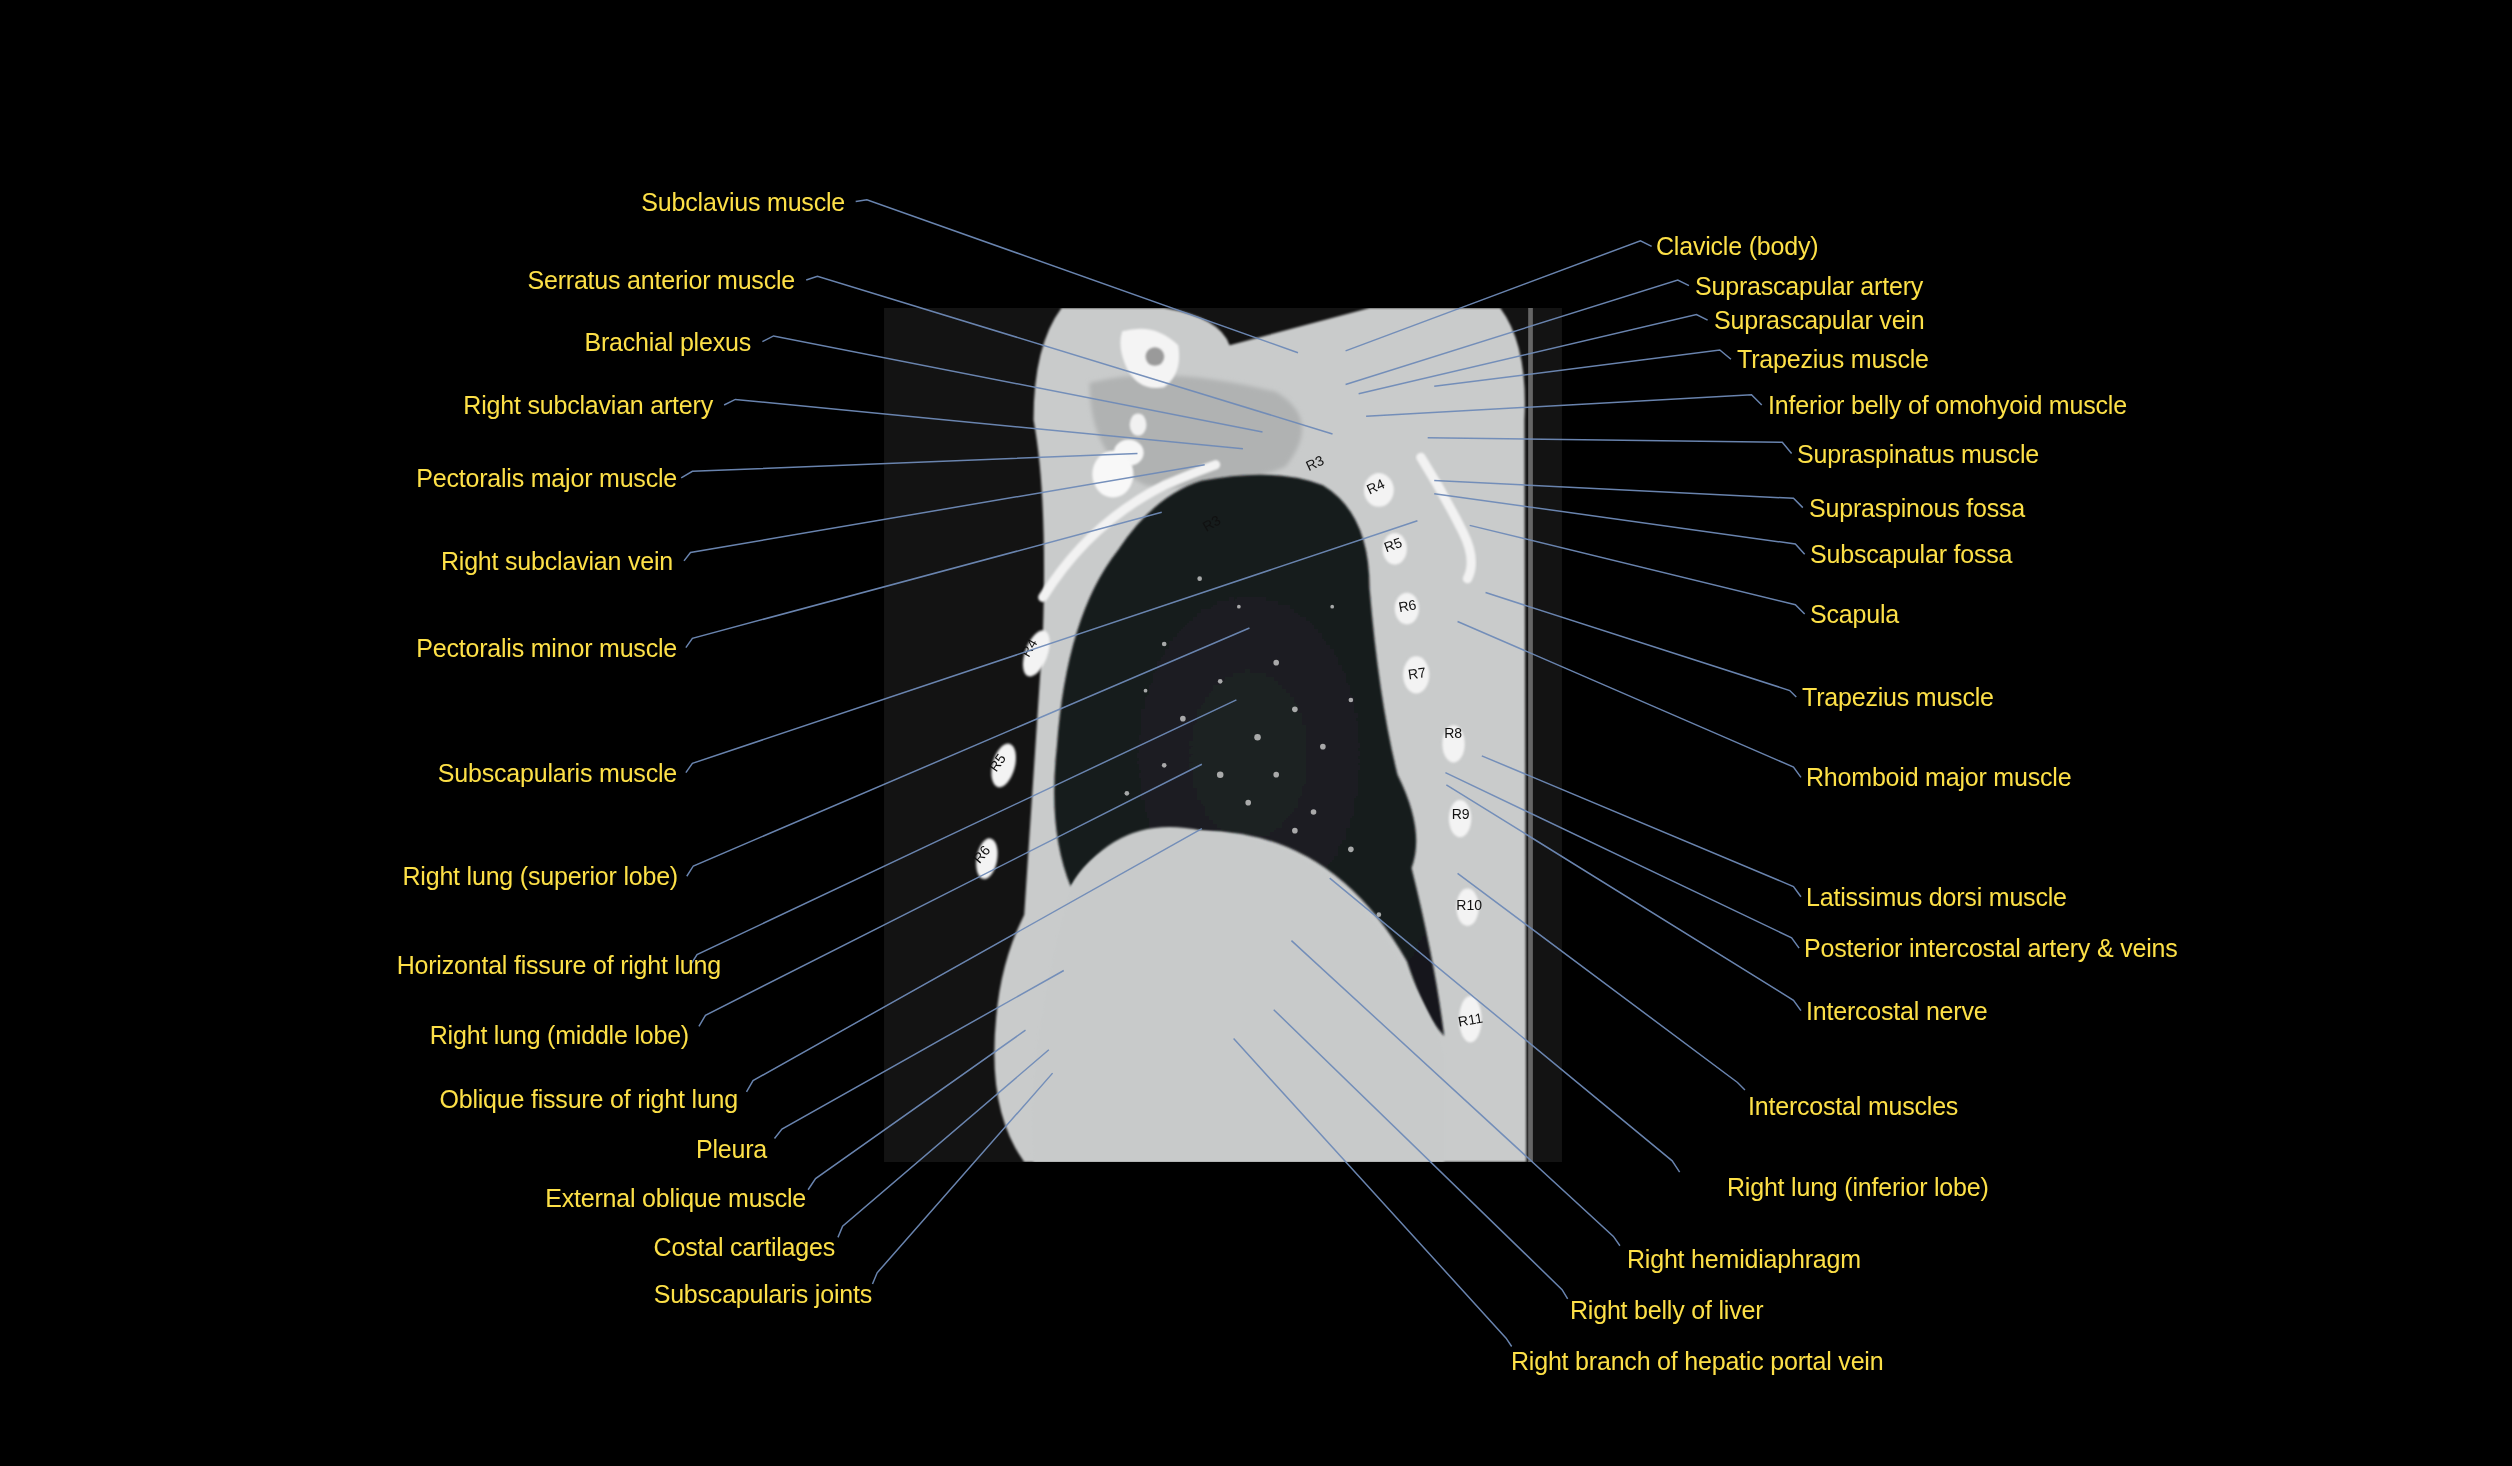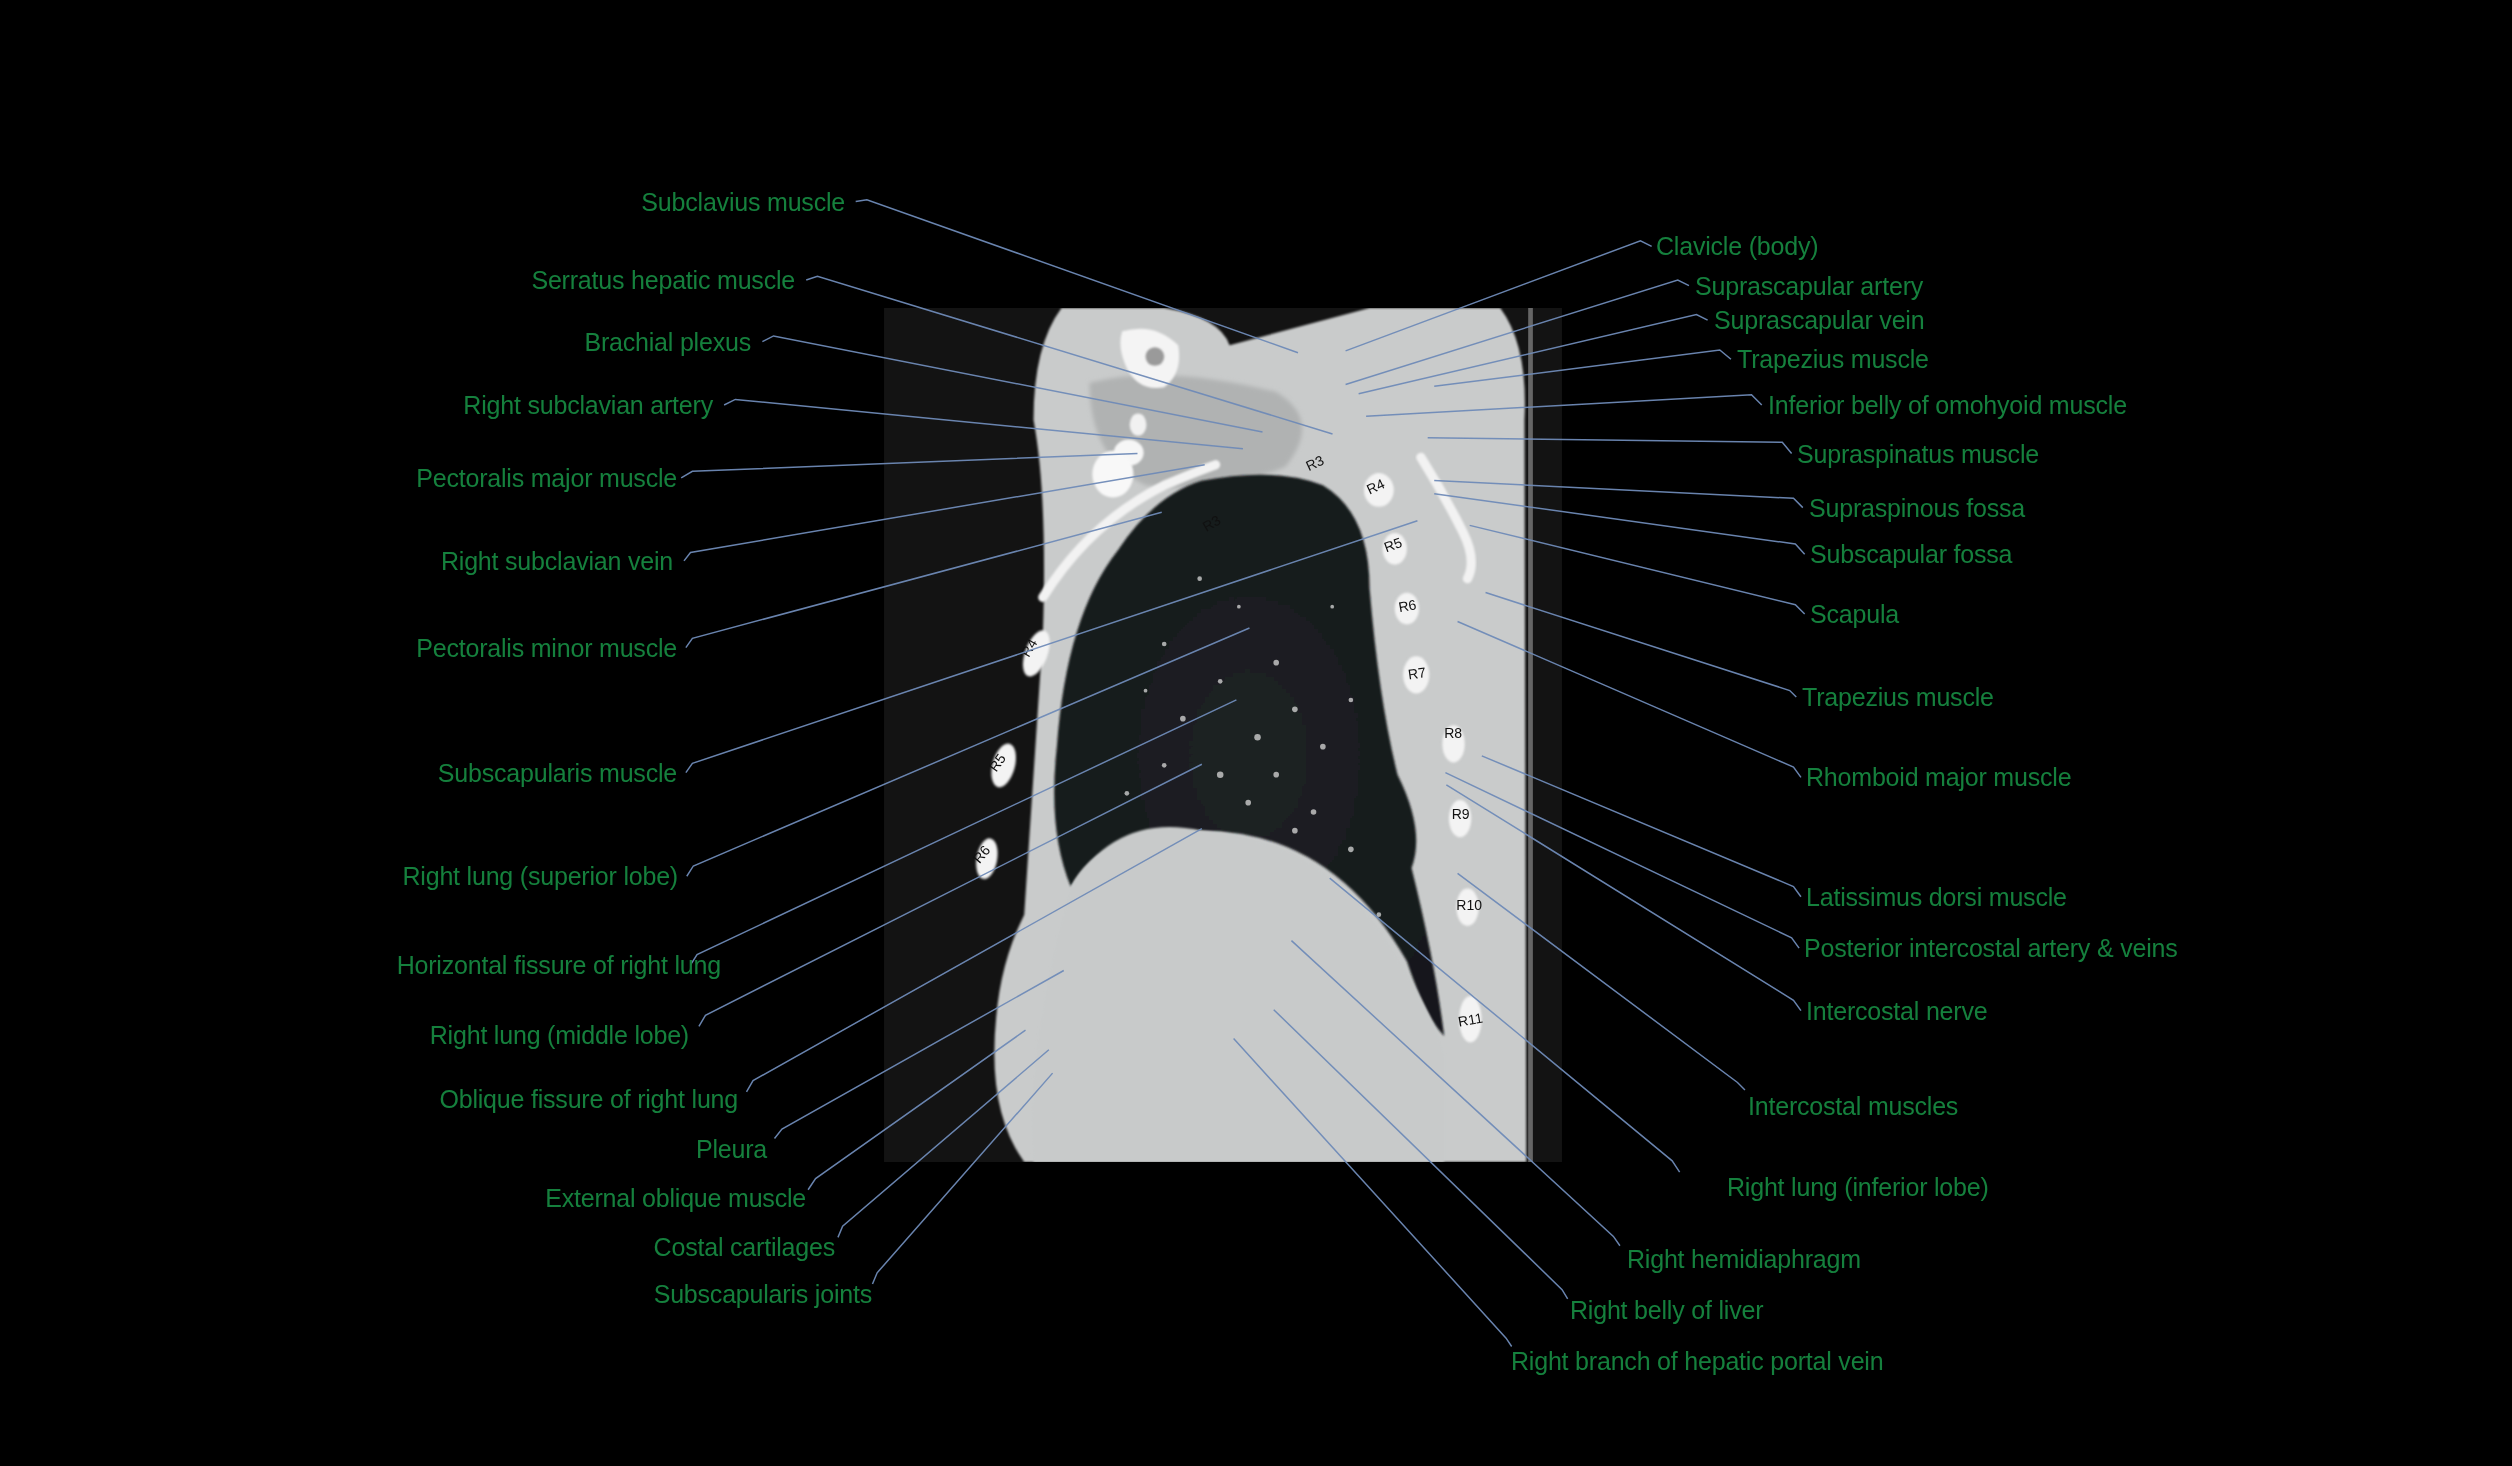--- a/index.html
+++ b/index.html
@@ -2,21 +2,21 @@
 <html style="font-size:15px"><head>
 <meta charset="utf-8">
 <style>
   html, body { margin:0; padding:0; background:#000; }
   body { width:2512px; height:1466px; position:relative; overflow:hidden;
          font-family:"Liberation Sans", sans-serif; }
   #stage { position:absolute; left:0; top:0; width:2512px; height:1466px; }
   .ct-frame { position:absolute; left:884px; top:308px; width:678px; height:854px;
               background:#141414; overflow:hidden; }
   svg.overlay { position:absolute; left:0; top:0; width:2512px; height:1466px; pointer-events:none; }
-  .label { position:absolute; color:#15803d; font-size:25px; line-height:30px;
+  .label { position:absolute; color:#fde047; font-size:25px; line-height:30px;
            white-space:nowrap; letter-spacing:-0.2px; }
   .label.left { text-align:right; transform:translate(-100%,-50%); }
   .label.right { transform:translate(0,-50%); }
   .rib { font-family:"Liberation Sans", sans-serif; font-size:15px; fill:#111; }
 </style>
 </head>
 <body>
 
 <div id="stage">
 
@@ -156,21 +156,21 @@
       <polyline points="1930,1083 1922,1072 1550,841"></polyline>
       <polyline points="1870,1168 1862,1160 1562,936"></polyline>
       <polyline points="1800,1256 1792,1244 1425,941"></polyline>
       <polyline points="1736,1335 1729,1325 1384,1008"></polyline>
       <polyline points="1680,1392 1674,1382 1365,1082"></polyline>
       <polyline points="1620,1443 1614,1434 1322,1113"></polyline>
     </g>
   </svg>
 
   <div class="label left" style="left:845px; top:202px;">Subclavius muscle</div>
-  <div class="label left" style="left:795px; top:280px;">Serratus hepatic muscle</div>
+  <div class="label left" style="left:795px; top:280px;">Serratus anterior muscle</div>
   <div class="label left" style="left:751px; top:342px;">Brachial plexus</div>
   <div class="label left" style="left:713px; top:405px;">Right subclavian artery</div>
   <div class="label left" style="left:677px; top:478px;">Pectoralis major muscle</div>
   <div class="label left" style="left:673px; top:561px;">Right subclavian vein</div>
   <div class="label left" style="left:677px; top:648px;">Pectoralis minor muscle</div>
   <div class="label left" style="left:677px; top:773px;">Subscapularis muscle</div>
   <div class="label left" style="left:678px; top:876px;">Right lung (superior lobe)</div>
   <div class="label left" style="left:681px; top:965px;margin-left:40px;">Horizontal fissure of right lung</div>
   <div class="label left" style="left:689px; top:1035px;">Right lung (middle lobe)</div>
   <div class="label left" style="left:738px; top:1099px;">Oblique fissure of right lung</div>

